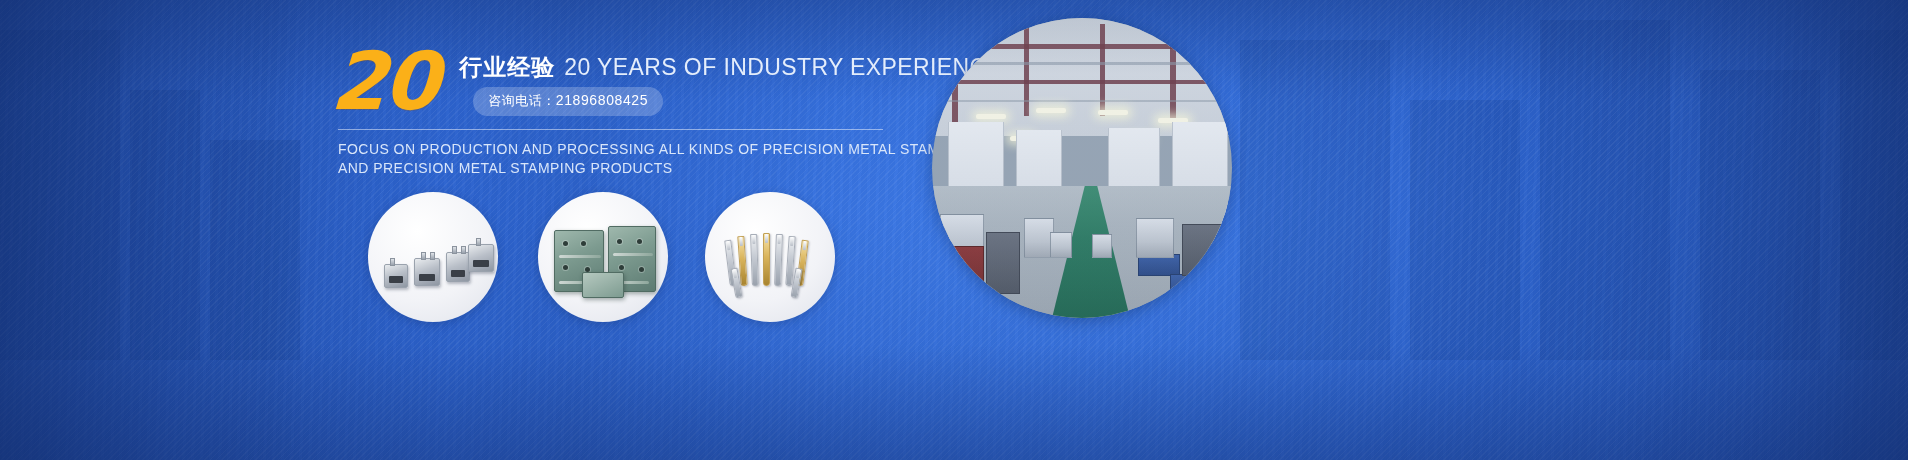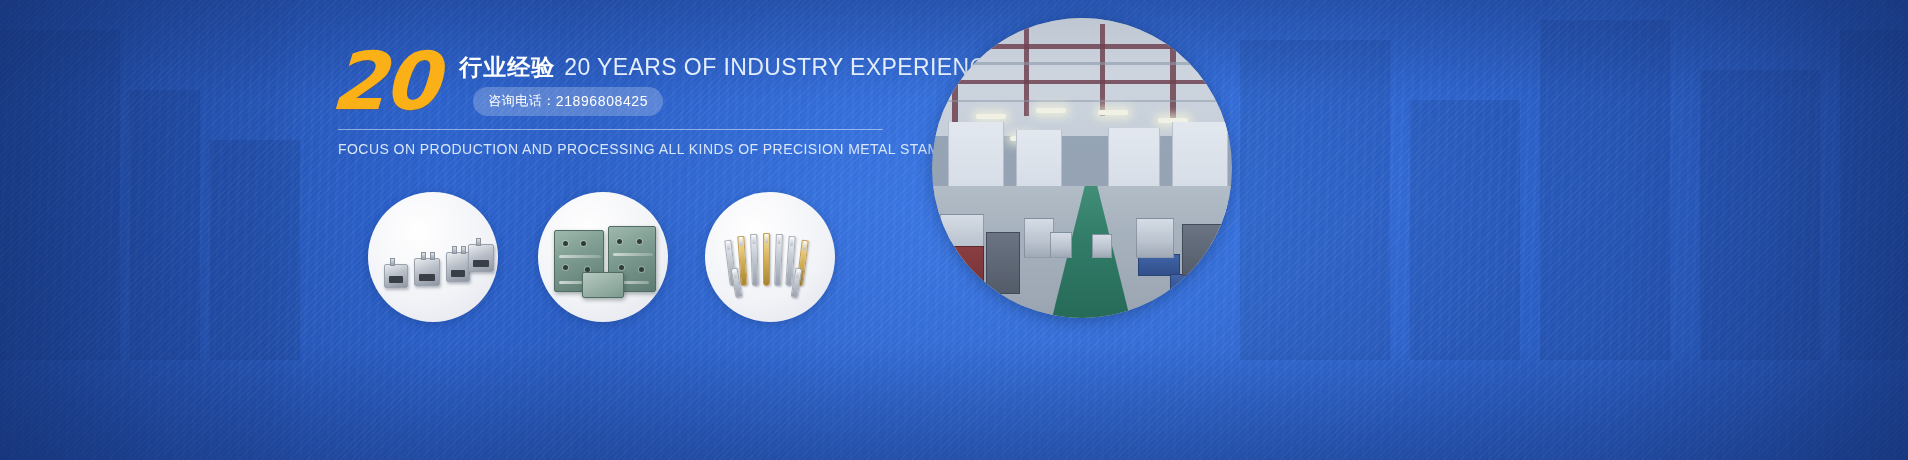--- a/index.html
+++ b/index.html
@@ -127,21 +127,20 @@
     font-weight: 700;
     color: #ffffff;
     letter-spacing: 1px;
   }
   .phone-badge {
     margin-left: 14px;
     background: rgba(255,255,255,0.22);
     border-radius: 16px;
     padding: 5px 15px 6px 15px;
     display: inline-flex;
-    align-items: center;
     white-space: nowrap;
   }
   .phone-badge .pb-label {
     font-family: "DejaVu Sans", sans-serif;
     font-size: 13px;
     color: #ffffff;
     letter-spacing: 0.5px;
   }
   .phone-badge .pb-num {
     font-size: 14px;
@@ -357,20 +356,21 @@
             <span class="pb-num">21896808425</span>
           </span>
         </div>
       </div>
     </div>
 
     <div class="divider"></div>
 
     <div class="subcopy">
       <div>FOCUS ON PRODUCTION AND PROCESSING ALL KINDS OF PRECISION METAL STAMPING MOLDS</div>
+      <div>AND PRECISION METAL STAMPING PRODUCTS</div>
     </div>
   </div>
 
   <div class="circle prod" id="prod-1">
     <div class="part" style="left:16px;  top:72px; width:24px; height:24px;">
       <span class="tab" style="left:5px;"></span>
         <span class="slot"></span>
     </div>
     <div class="part" style="left:46px;  top:66px; width:26px; height:28px;">
       <span class="tab" style="left:6px;"></span>

